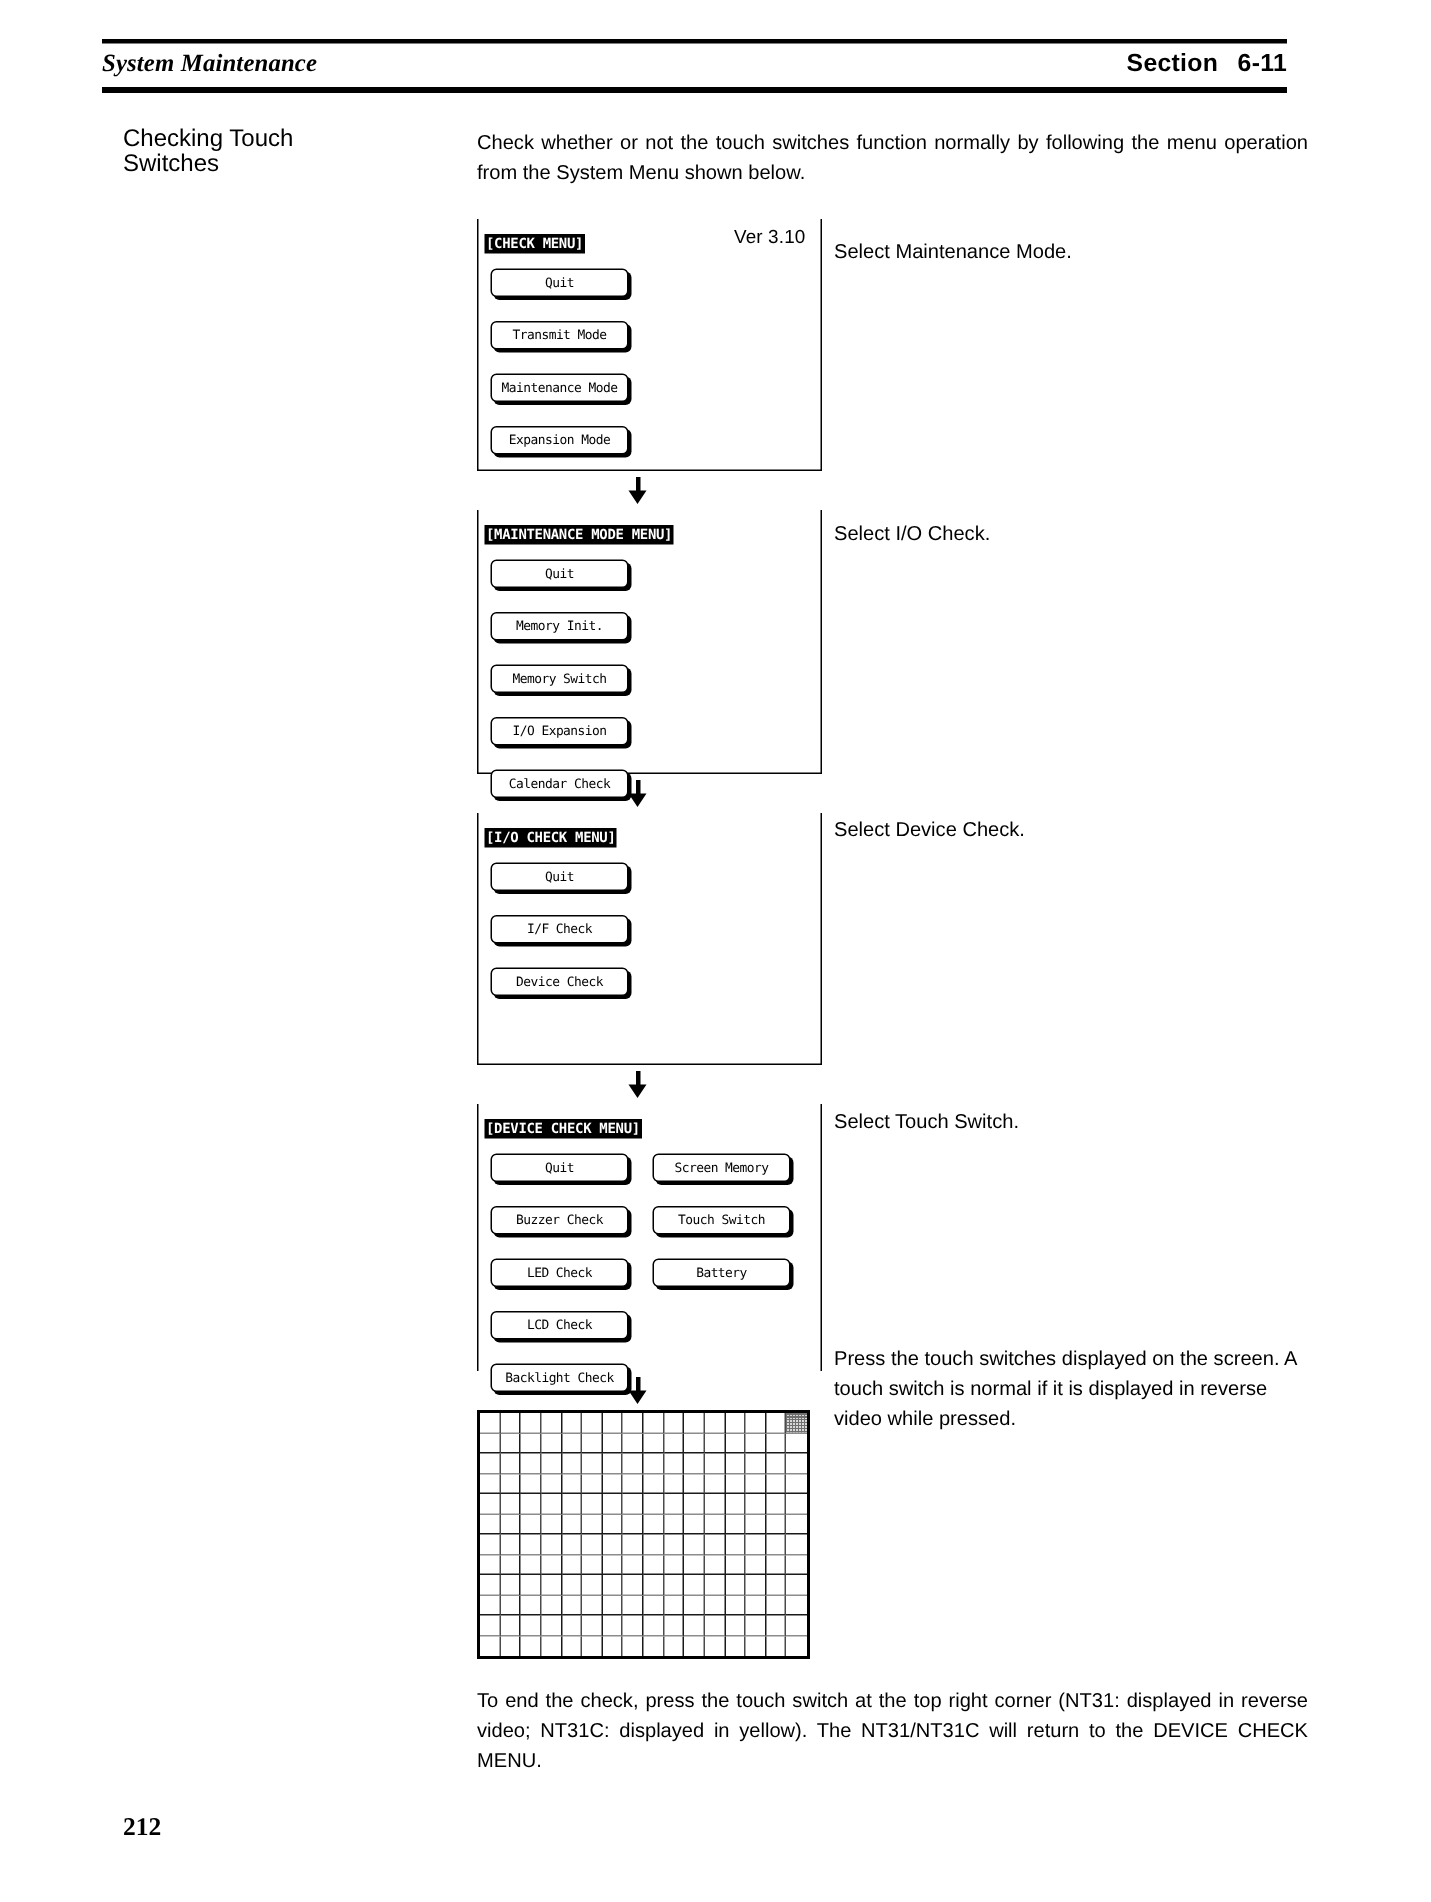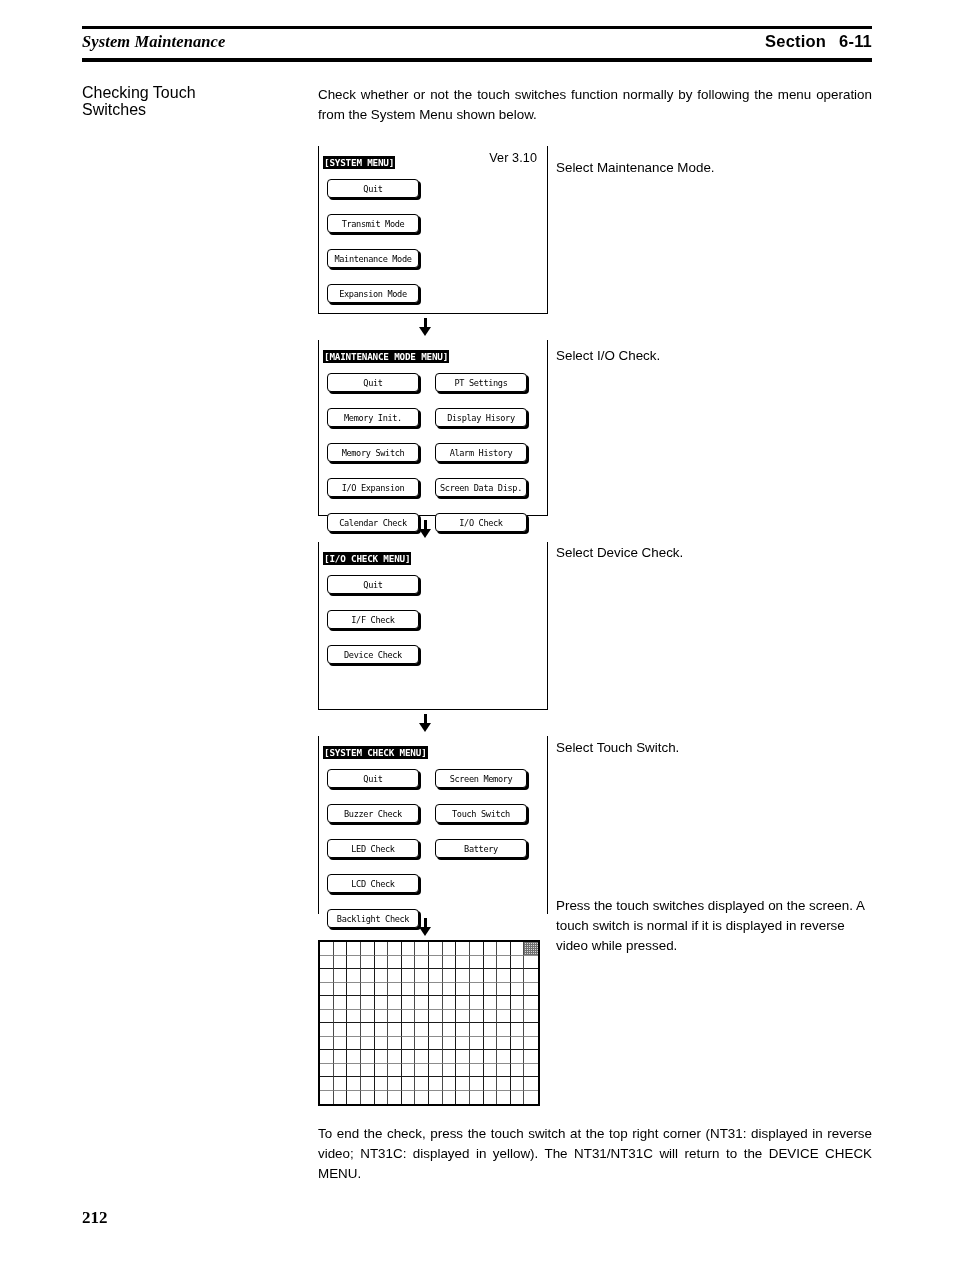--- a/index.html
+++ b/index.html
@@ -12,21 +12,21 @@
     height: 1268px;
     position: relative;
     font-family: "Liberation Sans", sans-serif;
     color: #000000;
     overflow: hidden;
   }
 
   
   .page-header {
     position: absolute;
-    left: 82px;
+    left: 68px;
     top: 26px;
     width: 790px;
   }
   .rule-top {
     height: 3px;
     background: #000;
     width: 100%;
   }
   .rule-bottom {
     height: 4px;
@@ -245,21 +245,21 @@
   </div>
   <div class="rule-bottom"></div>
 </div>
 
 <div class="side-heading" style="white-space: pre-line;">Checking Touch
 Switches</div>
 <div class="intro">Check whether or not the touch switches function normally by following the menu operation from the System Menu shown below.</div>
 
 <div class="flow" id="flow-column">
     <div class="panel" style="height: 168px;">
-      <div class="panel-inner"><div class="title-bar">[SYSTEM MENU]</div><div class="ver-label">Ver 3.10</div><div class="btn-cols">
+      <div class="panel-inner"><div class="title-bar">[CHECK MENU]</div><div class="ver-label">Ver 3.10</div><div class="btn-cols">
           <div class="btn-col">
             <div class="pt-btn">Quit</div>
             <div class="pt-btn">Transmit Mode</div>
             <div class="pt-btn">Maintenance Mode</div>
             <div class="pt-btn">Expansion Mode</div>
           </div>
         </div></div>
     </div>
     <div class="arrow">
       <div class="shaft"></div>
@@ -267,48 +267,41 @@
     </div>
     <div class="panel" style="height: 176px;">
       <div class="panel-inner"><div class="title-bar">[MAINTENANCE MODE MENU]</div><div class="btn-cols">
           <div class="btn-col">
             <div class="pt-btn">Quit</div>
             <div class="pt-btn">Memory Init.</div>
             <div class="pt-btn">Memory Switch</div>
             <div class="pt-btn">I/O Expansion</div>
             <div class="pt-btn">Calendar Check</div>
           </div>
-          <div class="btn-col">
-            <div class="pt-btn">PT Settings</div>
-            <div class="pt-btn">Display Hisory</div>
-            <div class="pt-btn">Alarm History</div>
-            <div class="pt-btn">Screen Data Disp.</div>
-            <div class="pt-btn">I/O Check</div>
-          </div>
         </div></div>
     </div>
     <div class="arrow">
       <div class="shaft"></div>
       <div class="head"></div>
     </div>
     <div class="panel" style="height: 168px;">
       <div class="panel-inner"><div class="title-bar">[I/O CHECK MENU]</div><div class="btn-cols">
           <div class="btn-col">
             <div class="pt-btn">Quit</div>
             <div class="pt-btn">I/F Check</div>
             <div class="pt-btn">Device Check</div>
           </div>
         </div></div>
     </div>
     <div class="arrow">
       <div class="shaft"></div>
       <div class="head"></div>
     </div>
     <div class="panel no-bottom" style="height: 178px;">
-      <div class="panel-inner"><div class="title-bar">[SYSTEM CHECK MENU]</div><div class="btn-cols">
+      <div class="panel-inner"><div class="title-bar">[DEVICE CHECK MENU]</div><div class="btn-cols">
           <div class="btn-col">
             <div class="pt-btn">Quit</div>
             <div class="pt-btn">Buzzer Check</div>
             <div class="pt-btn">LED Check</div>
             <div class="pt-btn">LCD Check</div>
             <div class="pt-btn">Backlight Check</div>
           </div>
           <div class="btn-col">
             <div class="pt-btn">Screen Memory</div>
             <div class="pt-btn">Touch Switch</div>

